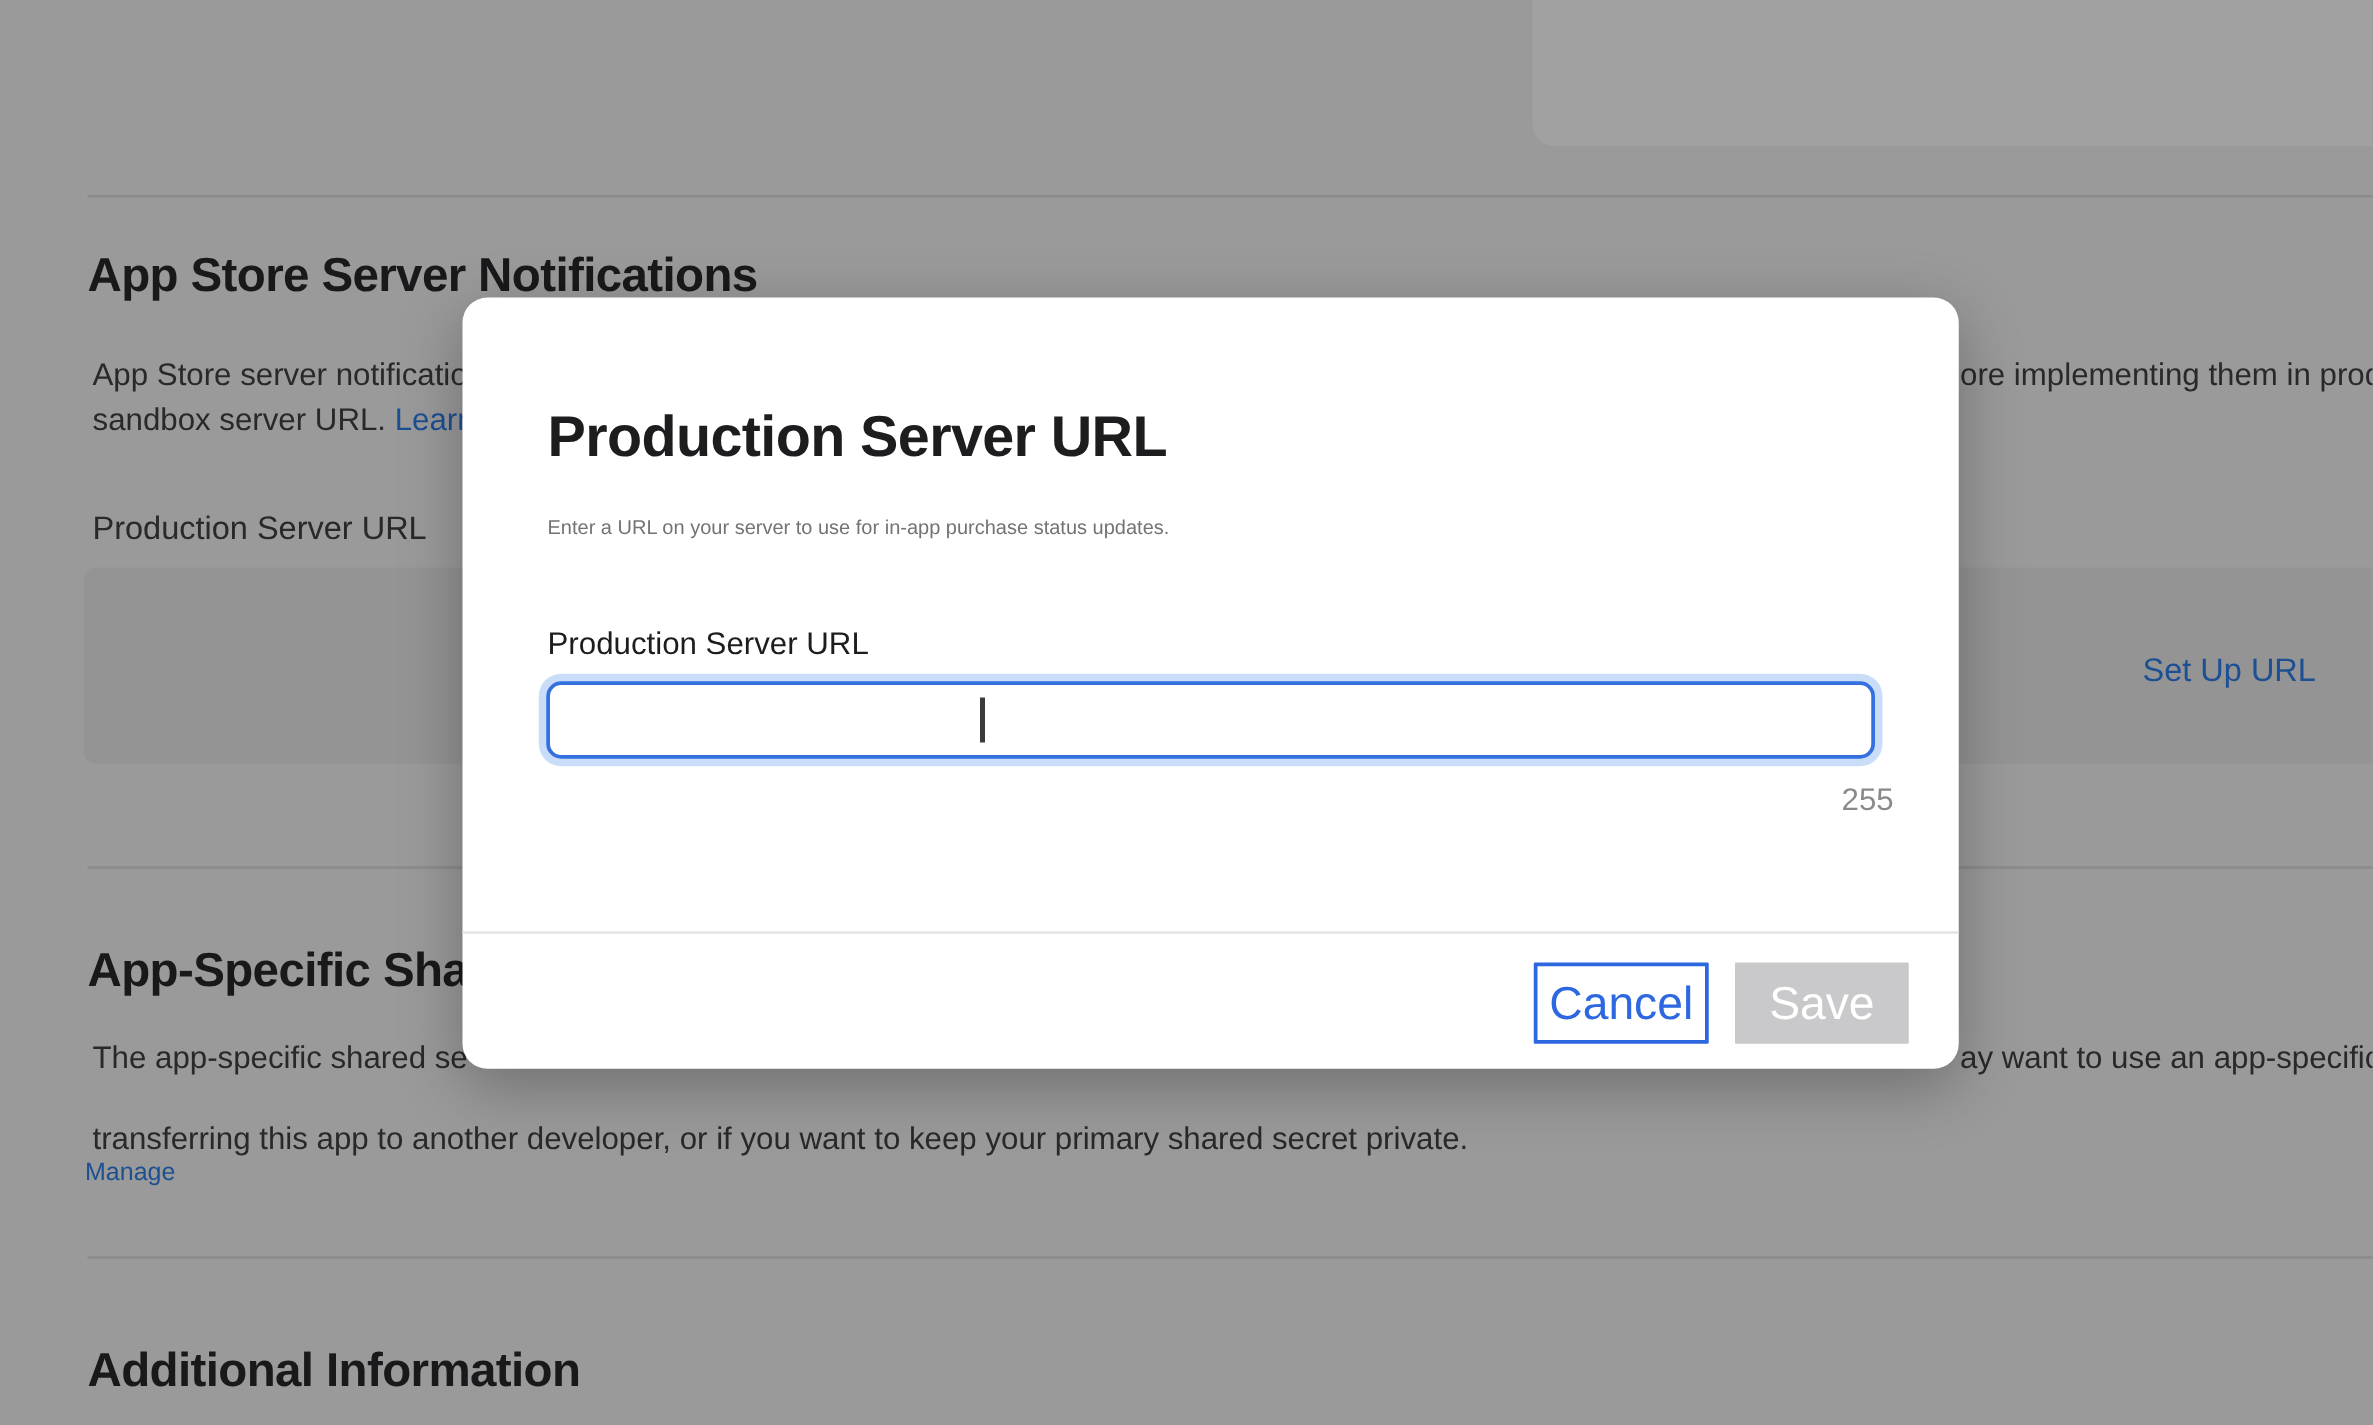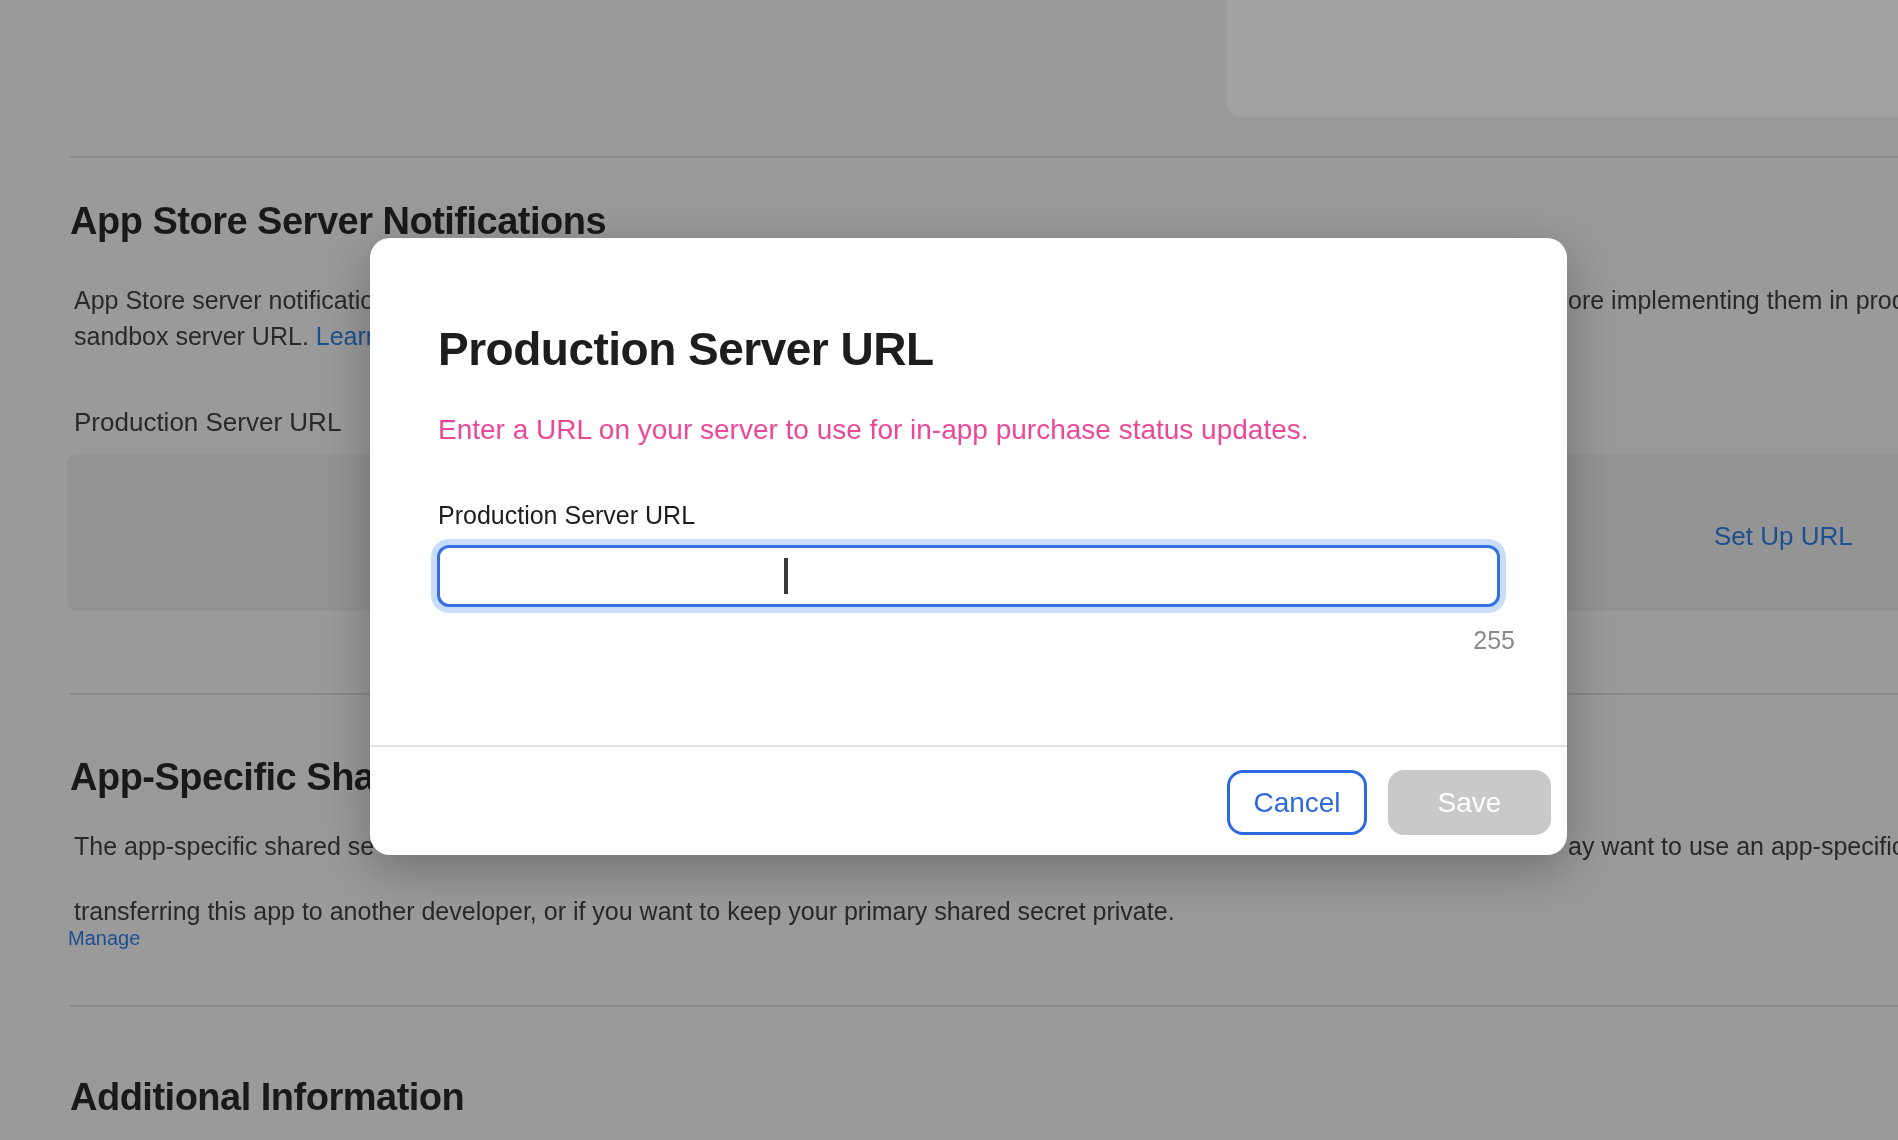--- a/index.html
+++ b/index.html
@@ -75,21 +75,21 @@
     background: #ffffff; border-radius: 20px;
     box-shadow: 0 14px 50px rgba(0,0,0,0.28);
   }
   .modal-title {
     position: absolute; left: 68px; top: 84px; margin: 0;
     font-size: 46px; font-weight: 700; letter-spacing: -0.5px;
     color: #1d1d1f; white-space: nowrap;
   }
   .modal-desc {
     position: absolute; left: 68px; top: 176px; margin: 0;
-    font-size: 28px; color: #ec4899; white-space: nowrap;
+    font-size: 16px; color: #737373; white-space: nowrap;
   }
   .field-label {
     position: absolute; left: 68px; top: 263px;
     font-size: 25px; font-weight: 500; color: #1d1d1f; white-space: nowrap;
   }
   .url-input {
     position: absolute; left: 67px; top: 307px;
     width: 1063px; height: 62px; box-sizing: border-box;
     border: 3px solid #3470df; border-radius: 12px;
     box-shadow: 0 0 0 6px #c9ddf8;
@@ -107,33 +107,33 @@
   .counter {
     position: absolute; right: 52px; top: 388px;
     font-size: 25px; color: #8a8a8e;
   }
   .footer-divider {
     position: absolute; left: 0; top: 507px;
     width: 100%; height: 2px; background: #e4e4e6;
   }
   .btn {
     position: absolute; top: 532px; height: 65px;
-    border-radius: 16px;
+    border-radius: 1px;
     font-family: "Liberation Sans", sans-serif;
-    font-size: 28px; font-weight: 500;
+    font-size: 37px; font-weight: 500;
     display: flex; align-items: center; justify-content: center;
     cursor: pointer;
   }
   .btn-cancel {
     left: 857px; width: 140px;
     background: #ffffff; color: #2d68e0;
     border: 3px solid #2d68e0; box-sizing: border-box;
   }
   .btn-save {
-    left: 1018px; width: 163px;
+    left: 1018px; width: 139px;
     background: #c9c9cb; color: #ffffff; border: none;
   }
 </style>
 </head>
 <body>
 
 <div class="stage">
 
   <div class="backdrop">
 

